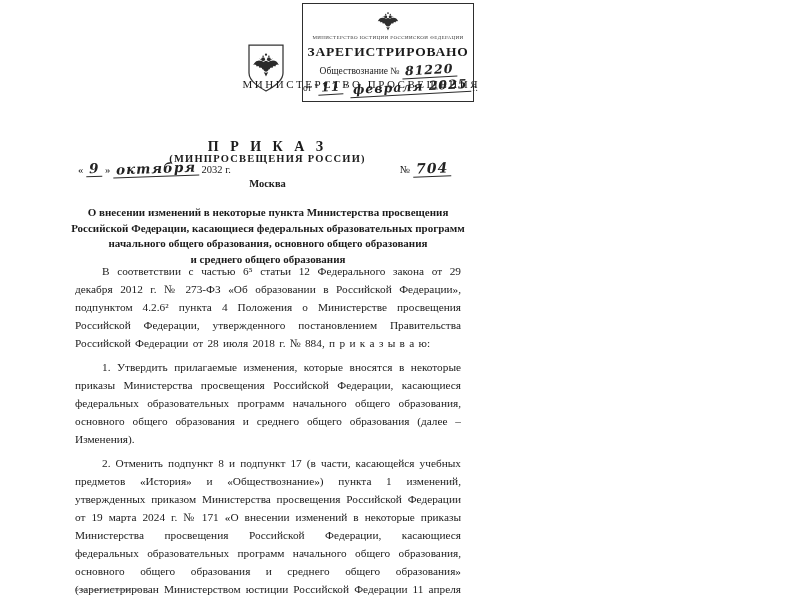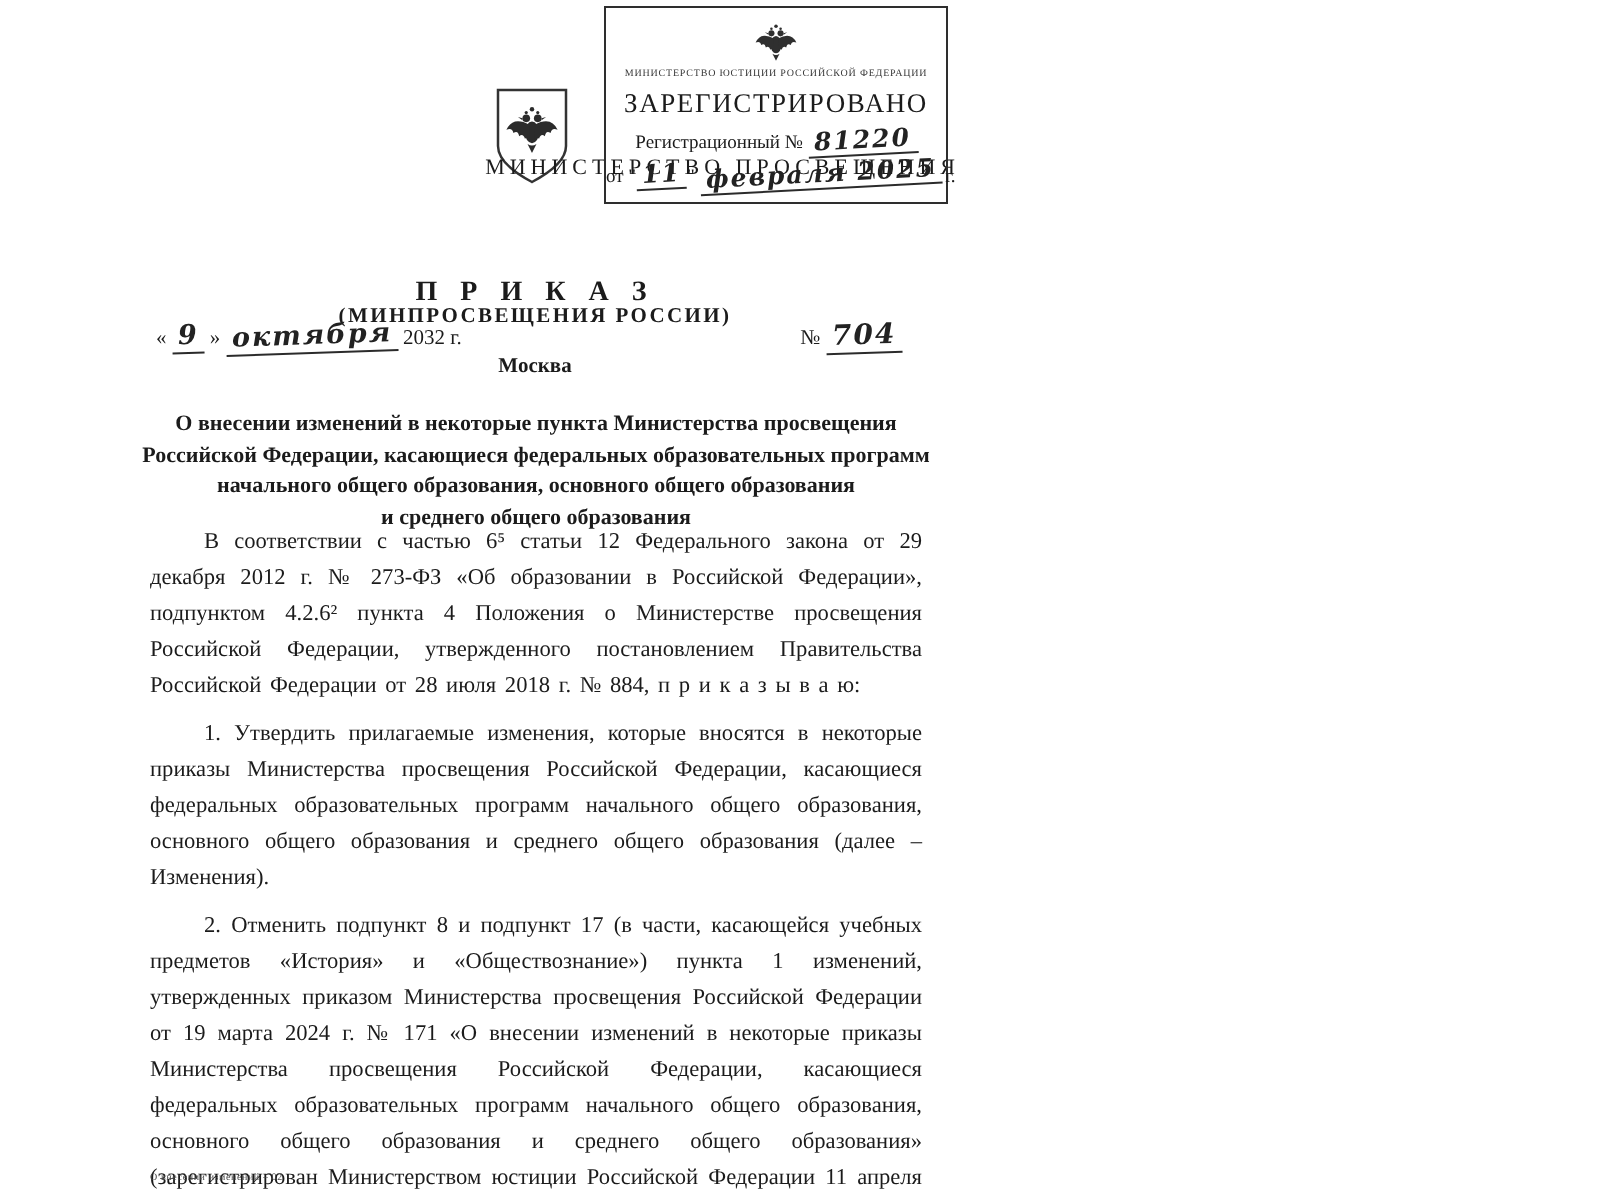--- a/index.html
+++ b/index.html
@@ -11,21 +11,21 @@
   
   .emblem{position:absolute;left:246px;top:42px;width:40px;height:52px;}
   
   .stamp{
     position:absolute;left:302px;top:3px;width:170px;height:97px;
     border:1.6px solid #2e2e2e;background:transparent;text-align:center;
     z-index:3;
   }
   .stamp-eagle{display:block;margin:3px auto 0 auto;width:30px;height:28px;}
   .stamp-ministry{font-size:5px;letter-spacing:.4px;color:#3a3a3a;white-space:nowrap;line-height:6px;}
-  .stamp-registered{font-size:13.5px;font-weight:normal;letter-spacing:.8px;margin-top:3px;line-height:15px;}
+  .stamp-registered{font-size:13.5px;font-weight:bold;letter-spacing:.8px;margin-top:3px;line-height:15px;}
   .stamp-regline{font-size:9.5px;margin-top:3px;white-space:nowrap;}
   .stamp-dateline{font-size:9.5px;margin-top:1px;white-space:nowrap;}
   .hand{
     font-family:"DejaVu Serif",serif;font-style:italic;font-weight:bold;
     letter-spacing:1px;color:#222;
   }
   .u{border-bottom:1px solid #2b2b2b;padding:0 3px;}
   .stamp .hand{font-size:12.5px;display:inline-block;transform:rotate(-3deg);}
   
   .ministry1{position:absolute;left:55px;top:78px;width:425px;text-align:right;
@@ -95,21 +95,21 @@
             <circle cx="50" cy="24" r="3.5"></circle>
           <path d="M46 48 Q20 34 10 56 Q19 52 21 61 Q28 56 30 66 Q36 61 39 70 Q43 66 46 72 Z"></path>
           <path d="M54 48 Q80 34 90 56 Q81 52 79 61 Q72 56 70 66 Q64 61 61 70 Q57 66 54 72 Z"></path>
           <path d="M43 78 L50 92 L57 78 Q50 83 43 78 Z"></path>
         </g>
       </svg>
     </span>
     <div class="stamp-ministry">МИНИСТЕРСТВО ЮСТИЦИИ РОССИЙСКОЙ ФЕДЕРАЦИИ</div>
     <div class="stamp-registered">ЗАРЕГИСТРИРОВАНО</div>
     <div class="stamp-regline">
-      <span>Регистрационный №</span>
+      <span>Обществознание №</span>
       <span class="hand u">81220</span>
     </div>
     <div class="stamp-dateline">
       <span>от</span>
       <span>"</span><span class="hand u">11</span><span>"</span>
       <span class="hand u">февраля 2025</span>
       <span>г.</span>
     </div>
   </div>
 

